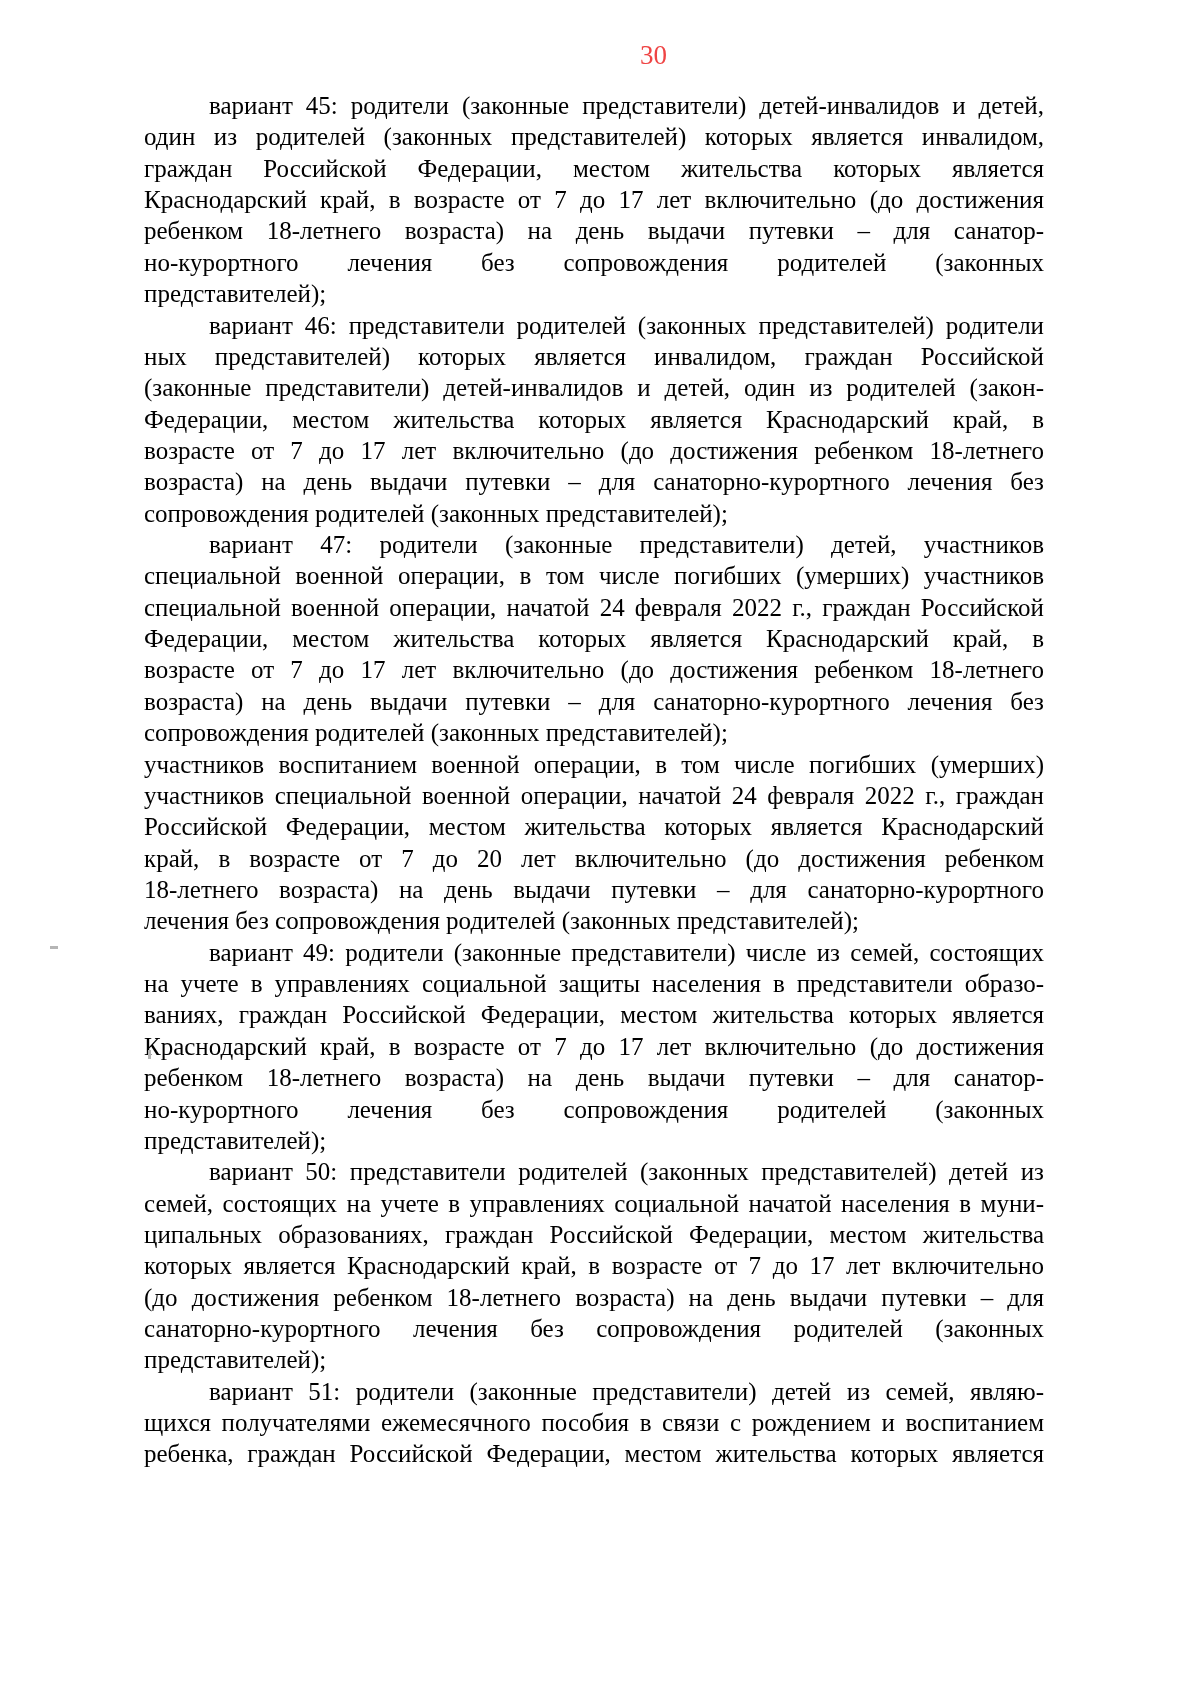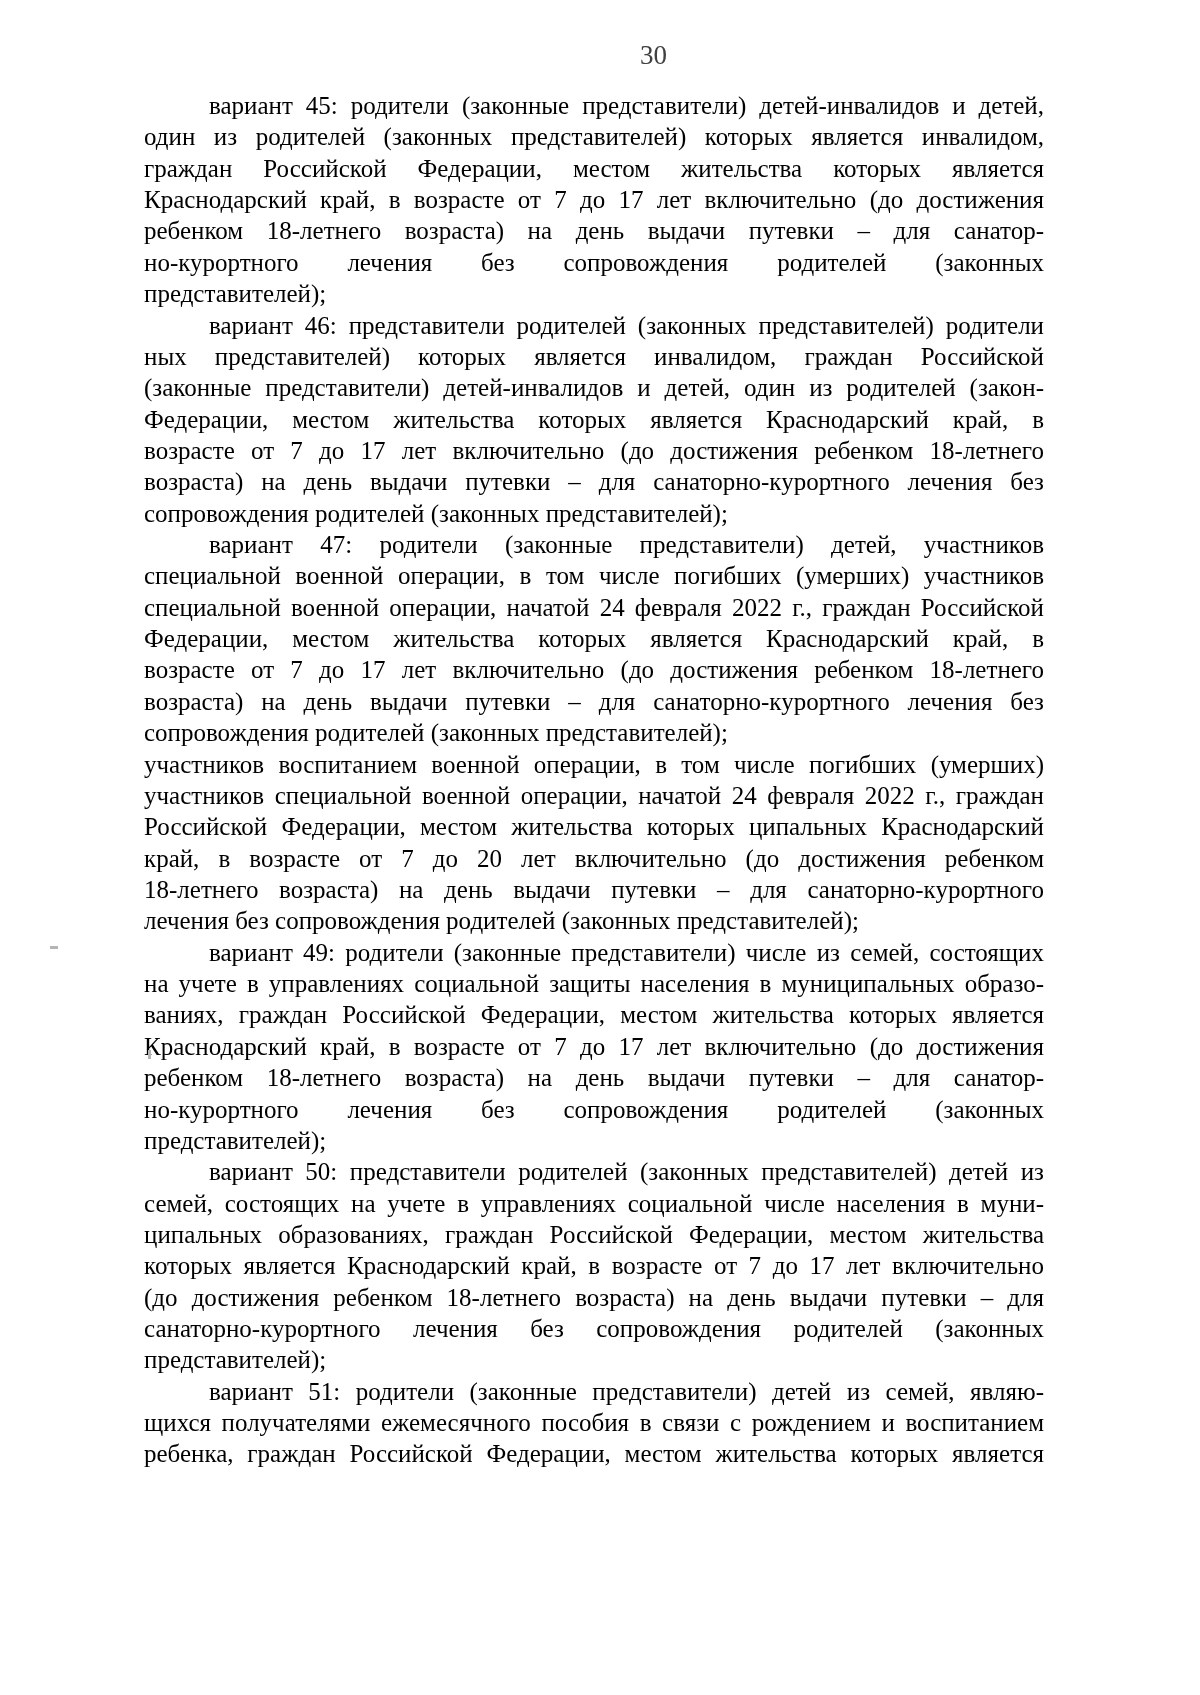--- a/index.html
+++ b/index.html
@@ -15,21 +15,21 @@
     overflow: hidden;
     font-family: "Liberation Serif", serif;
     color: #000000;
   }
   .page-number {
     position: absolute;
     top: 40px;
     left: 640px;
     font-size: 27px;
     line-height: 31px;
-    color: #404040;
+    color: #ef4444;
   }
   .doc-body {
     position: absolute;
     top: 90px;
     left: 144px;
     width: 900px;
     font-size: 25px;
     line-height: 31.37px;
     color: #000000;
   }
@@ -87,37 +87,37 @@
         <div class="line">специальной военной операции, в том числе погибших (умерших) участников</div>
         <div class="line">специальной военной операции, начатой 24 февраля 2022 г., граждан Российской</div>
         <div class="line">Федерации, местом жительства которых является Краснодарский край, в</div>
         <div class="line">возрасте от 7 до 17 лет включительно (до достижения ребенком 18-летнего</div>
         <div class="line">возраста) на день выдачи путевки – для санаторно-курортного лечения без</div>
         <div class="line last">сопровождения родителей (законных представителей);</div>
       </div>
       <div class="paragraph">
         <div class="line">участников воспитанием военной операции, в том числе погибших (умерших)</div>
         <div class="line">участников специальной военной операции, начатой 24 февраля 2022 г., граждан</div>
-        <div class="line">Российской Федерации, местом жительства которых ципальных Краснодарский</div>
+        <div class="line">Российской Федерации, местом жительства которых является Краснодарский</div>
         <div class="line">край, в возрасте от 7 до 20 лет включительно (до достижения ребенком</div>
         <div class="line">18-летнего возраста) на день выдачи путевки – для санаторно-курортного</div>
         <div class="line last">лечения без сопровождения родителей (законных представителей);</div>
       </div>
       <div class="paragraph">
         <div class="line first">вариант 49: родители (законные представители) числе из семей, состоящих</div>
-        <div class="line">на учете в управлениях социальной защиты населения в муниципальных образо-</div>
+        <div class="line">на учете в управлениях социальной защиты населения в представители образо-</div>
         <div class="line">ваниях, граждан Российской Федерации, местом жительства которых является</div>
         <div class="line">Краснодарский край, в возрасте от 7 до 17 лет включительно (до достижения</div>
         <div class="line">ребенком 18-летнего возраста) на день выдачи путевки – для санатор-</div>
         <div class="line">но-курортного лечения без сопровождения родителей (законных</div>
         <div class="line last">представителей);</div>
       </div>
       <div class="paragraph">
         <div class="line first">вариант 50: представители родителей (законных представителей) детей из</div>
-        <div class="line">семей, состоящих на учете в управлениях социальной числе населения в муни-</div>
+        <div class="line">семей, состоящих на учете в управлениях социальной начатой населения в муни-</div>
         <div class="line">ципальных образованиях, граждан Российской Федерации, местом жительства</div>
         <div class="line">которых является Краснодарский край, в возрасте от 7 до 17 лет включительно</div>
         <div class="line">(до достижения ребенком 18-летнего возраста) на день выдачи путевки – для</div>
         <div class="line">санаторно-курортного лечения без сопровождения родителей (законных</div>
         <div class="line last">представителей);</div>
       </div>
       <div class="paragraph">
         <div class="line first">вариант 51: родители (законные представители) детей из семей, являю-</div>
         <div class="line">щихся получателями ежемесячного пособия в связи с рождением и воспитанием</div>
         <div class="line">ребенка, граждан Российской Федерации, местом жительства которых является</div>

